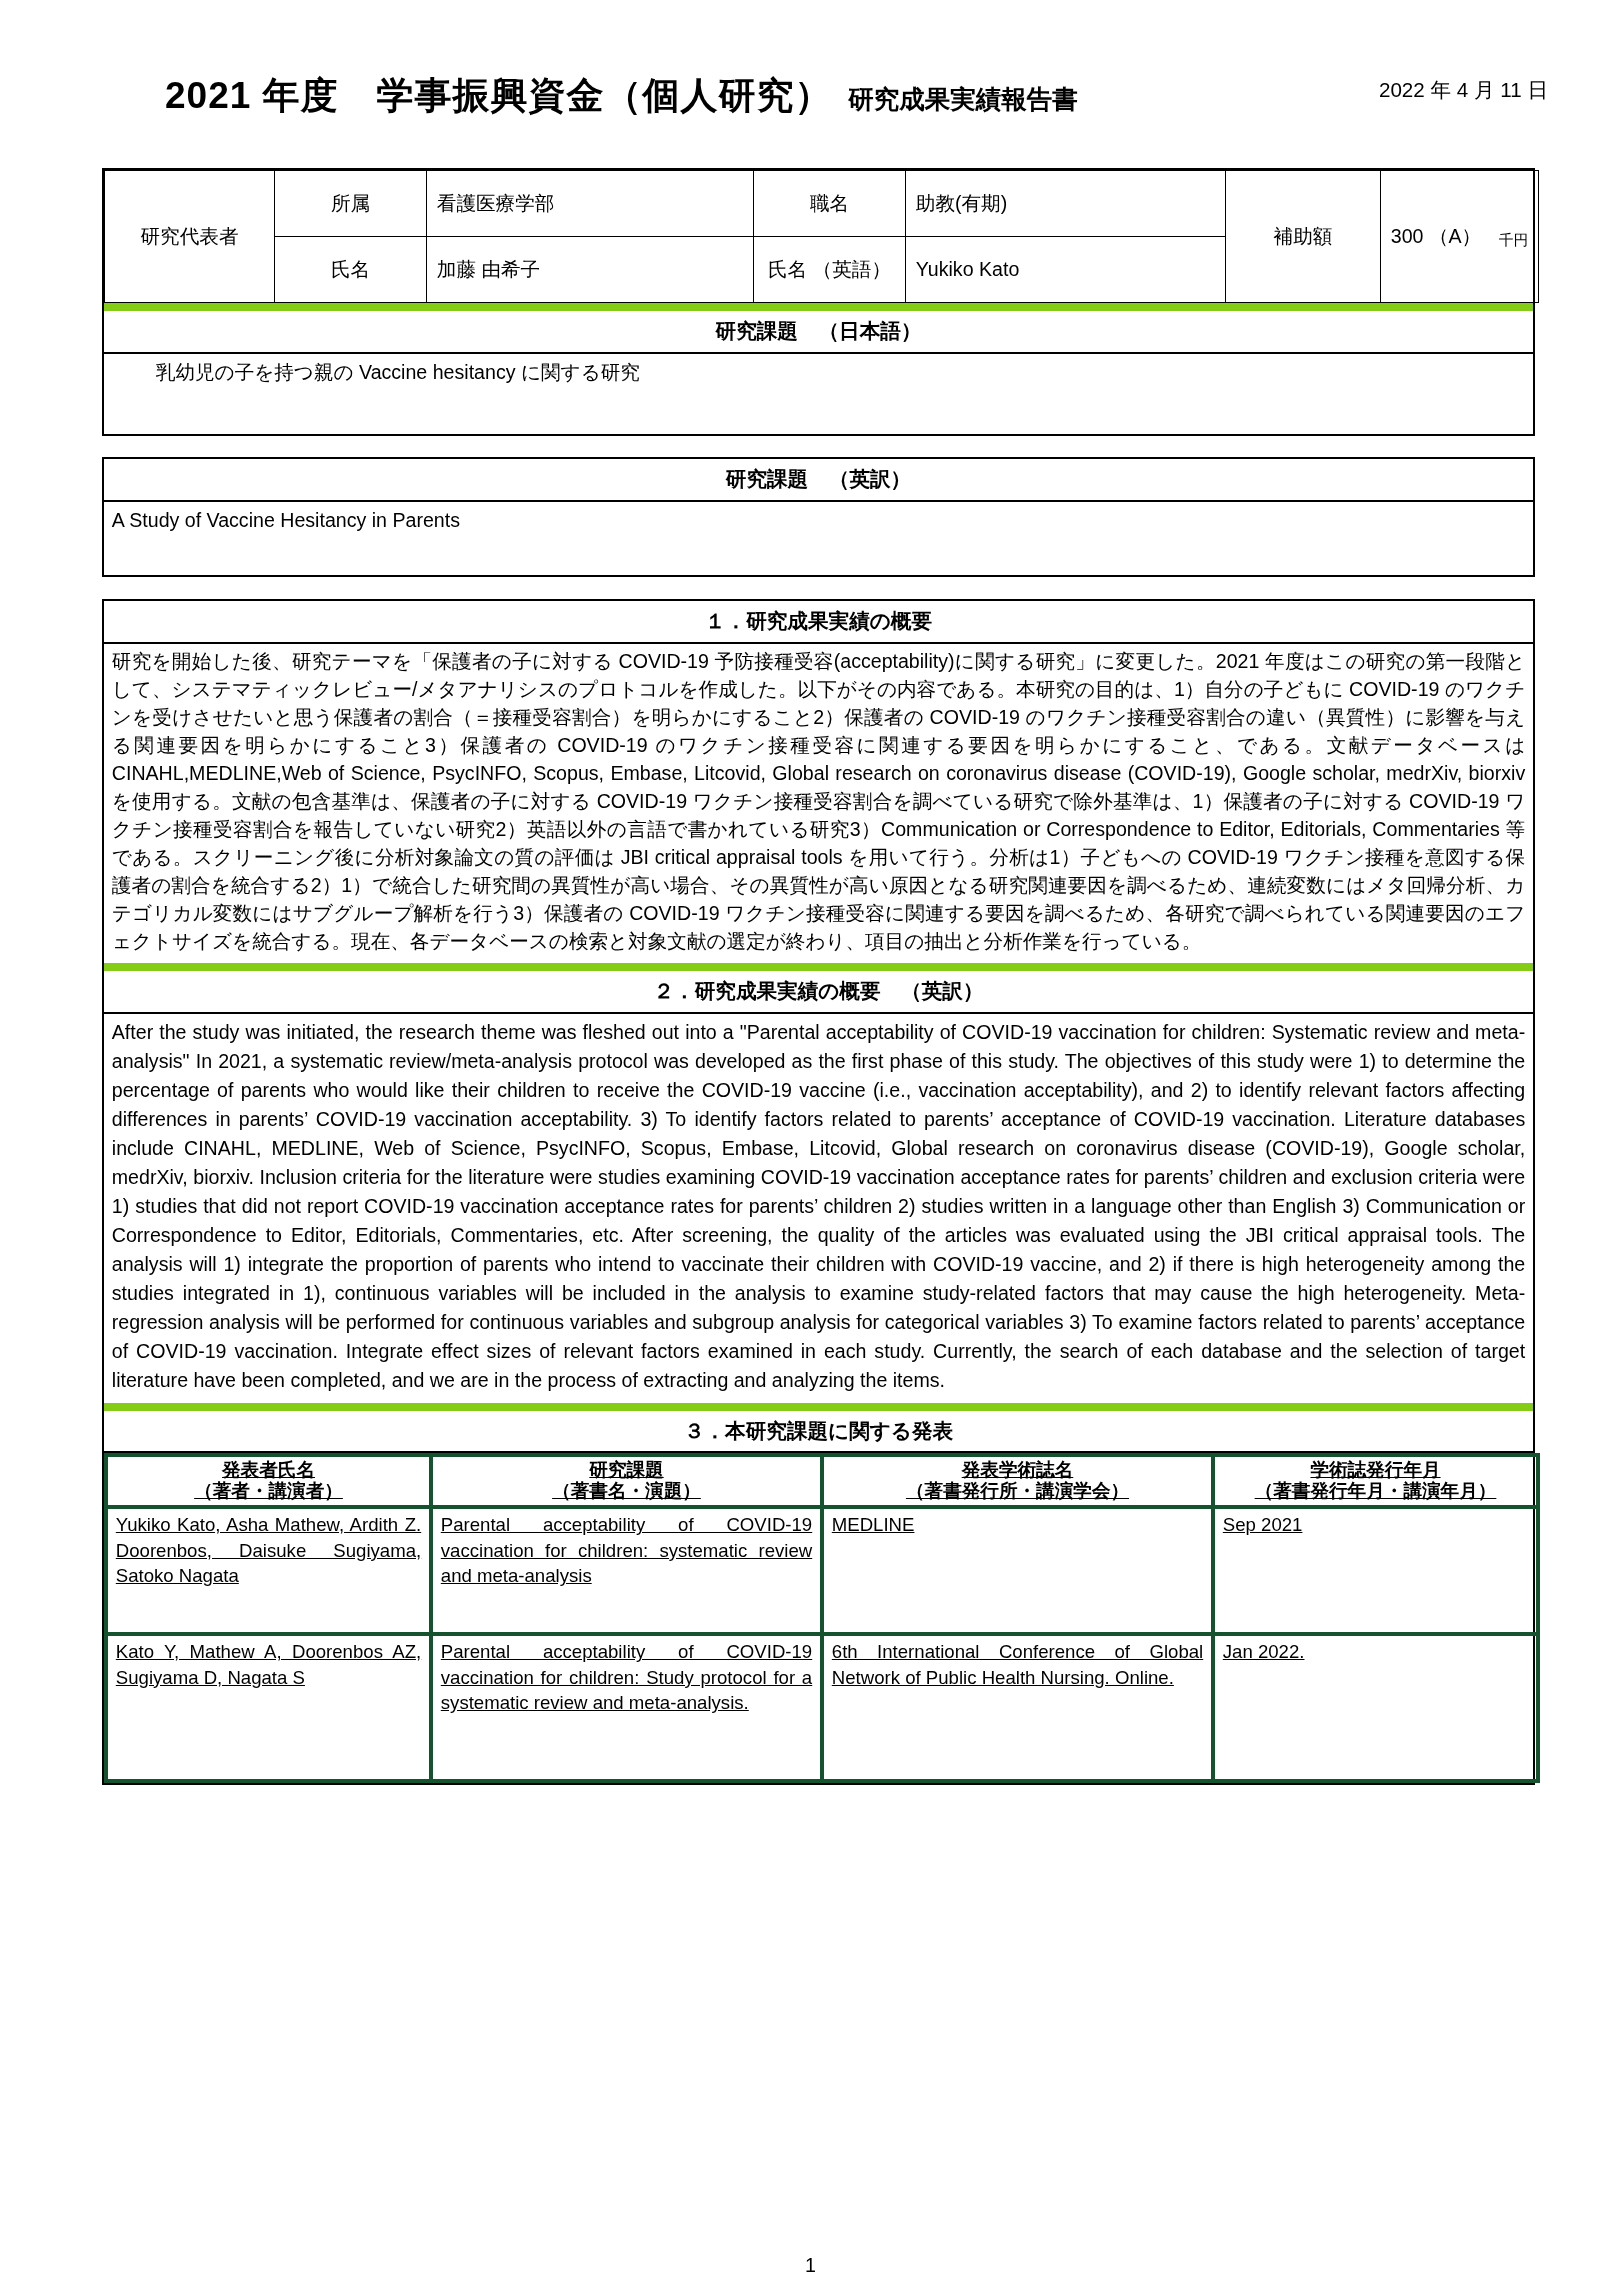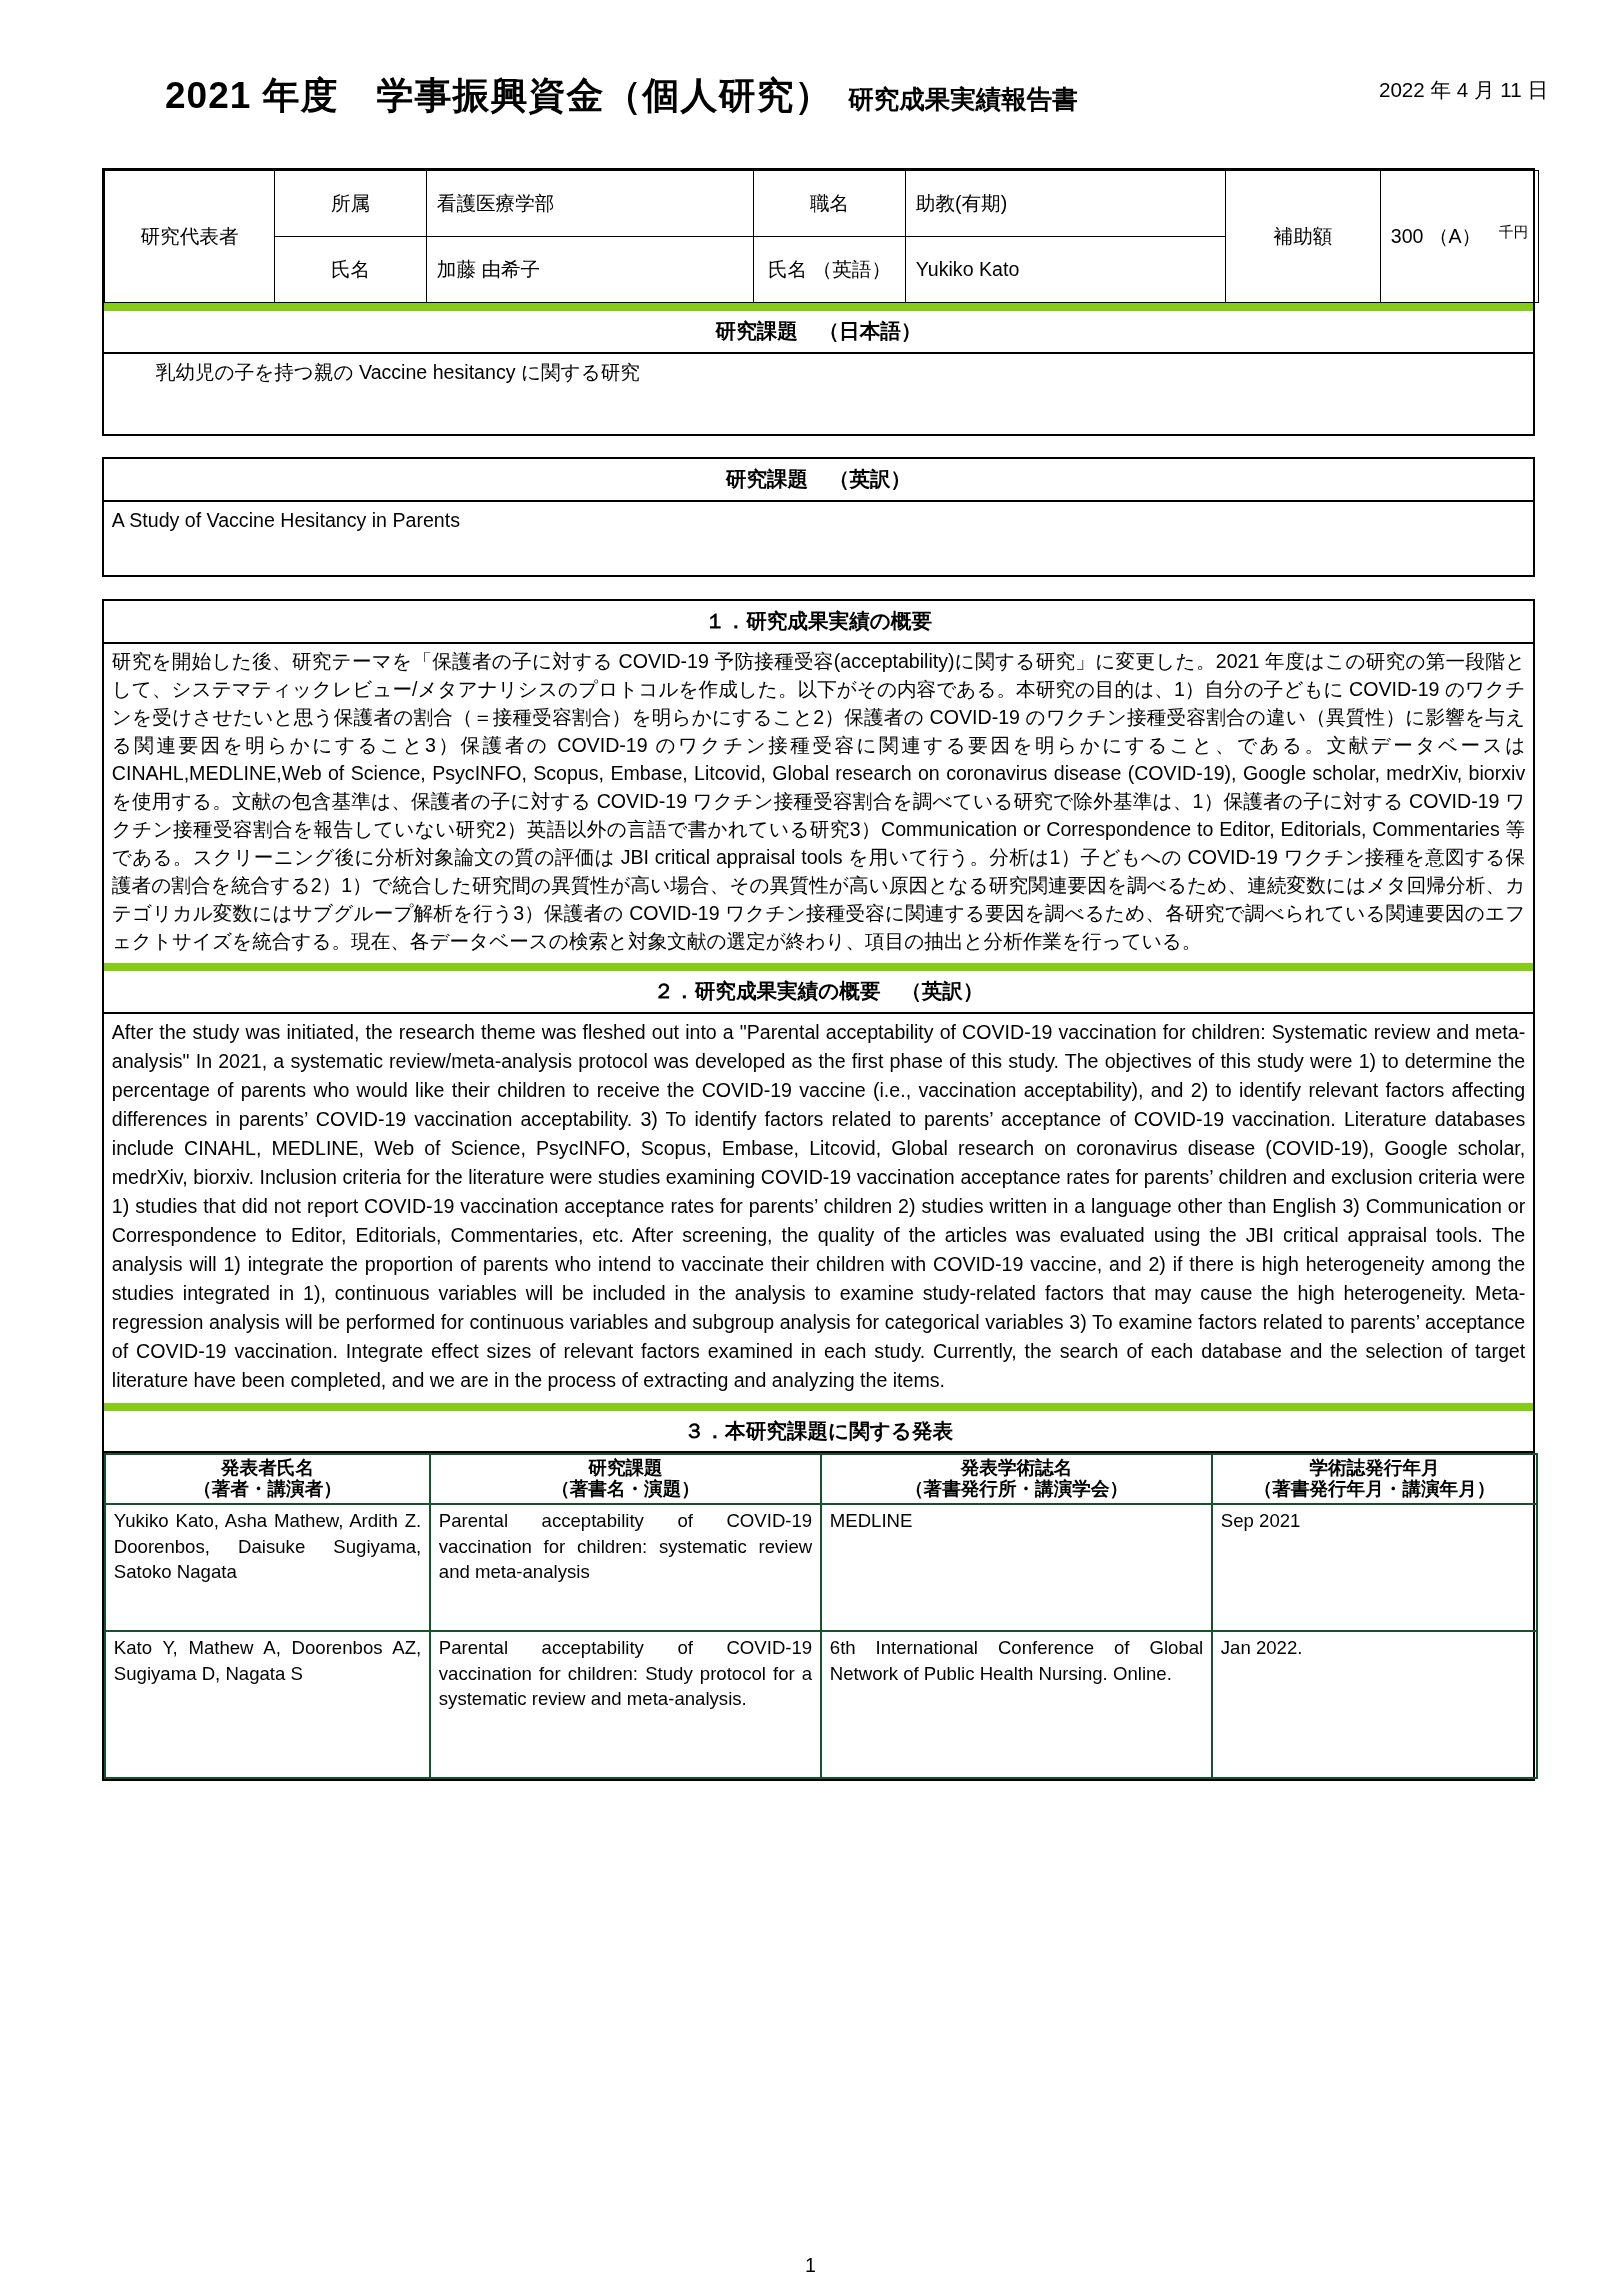--- a/index.html
+++ b/index.html
@@ -33,39 +33,39 @@
   
   .head-table tr { height: 66px; }
   .head-table td {
     border: 1px solid #000;
     font-size: 19.6px;
     padding: 2px 9.8px;
     vertical-align: middle;
     overflow: hidden;
   }
   .head-table td.c { text-align: center; padding: 2px 2px; }
-  .subsidy-flex { display: flex; justify-content: space-between; align-items: flex-start; }
+  .subsidy-flex { display: flex; justify-content: space-between; align-items: flex-end; }
   .subsidy-unit { font-size: 14.7px; }
 
   
   .section-heading {
     text-align: center; font-weight: bold; font-size: 20.6px;
     padding: 5.9px 0 6.9px; border-bottom: 2px solid #000;
   }
   .section-heading.bt { border-top: 8px solid #84cc16; }
   .section-body {
     font-size: 19.6px; line-height: 28px;
     padding: 3.9px 7.8px 7.8px; text-align: justify;
   }
   .section-body.en { line-height: 29px; }
   .min-ja-title { min-height: 80px; margin-left: 44px; }
   .min-en-title { min-height: 73px; border-radius: 12px; }
 
   
-  .pres-table th, .pres-table td { border: 2px solid #14532d; }
+  .pres-table th, .pres-table td { border: 4px solid #14532d; text-decoration: underline; }
   .pres-table th {
     font-size: 18.6px; font-weight: bold; white-space: pre-line;
     line-height: 20.6px; padding: 2.9px 0 3.9px; text-align: center; vertical-align: middle;
     height: 44px;
   }
   .pres-table td {
     font-size: 18.6px; line-height: 25.5px; padding: 2.9px 7.8px;
     vertical-align: top; text-align: justify; overflow: hidden;
   }
   .pres-table td.left { text-align: left; }

